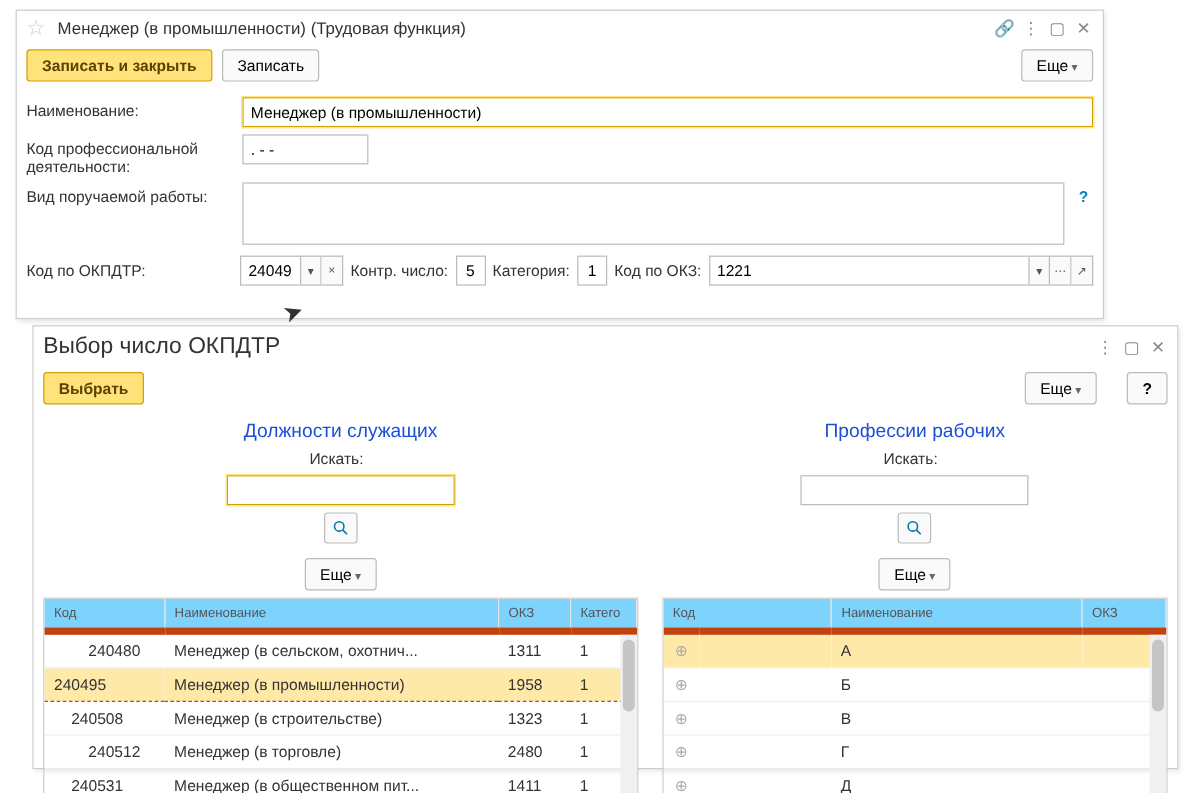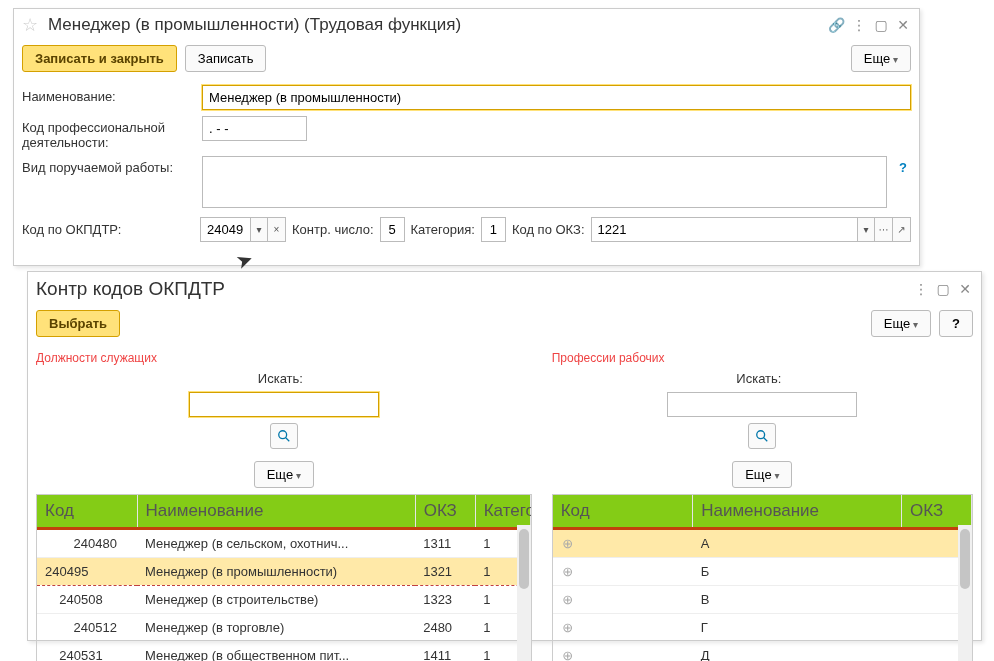--- a/index.html
+++ b/index.html
@@ -33,21 +33,21 @@
     height: 370px;
     box-shadow: 2px 2px 4px rgba(0,0,0,0.1);
   }
   .titlebar {
     display: flex;
     align-items: center;
     padding: 6px 8px;
     gap: 6px;
   }
   .titlebar h1 {
-    font-size: 17px;
+    font-size: 14px;
     font-weight: normal;
     margin: 0;
     flex: 1;
   }
   .win-icon {
     width: 16px;
     height: 16px;
     display: inline-flex;
     align-items: center;
     justify-content: center;
@@ -149,32 +149,33 @@
     top: 248px;
     font-size: 20px;
     pointer-events: none;
     transform: rotate(-20deg);
     z-index: 10;
   }
   
   .w2-toolbar {
     display: flex;
     padding: 4px 8px 10px 8px;
-    gap: 8px;
+    gap: 25px;
   }
   .columns {
     display: flex;
     padding: 0 8px;
     gap: 20px;
   }
   .col { flex: 1; min-width: 0; }
   .col-title {
-    color: #ef4444;
-    font-size: 12px;
+    color: #1d4ed8;
+    font-size: 16px;
     margin: 4px 0 6px 0;
+    text-align: center;
   }
   .search-row {
     display: flex;
     align-items: center;
     gap: 6px;
     margin-bottom: 6px;
     flex-direction: column;
   }
   .search-row .lbl { width: 52px; }
   .search-row .input { flex: 1; }
@@ -194,27 +195,27 @@
     height: 222px;
     overflow: hidden;
     position: relative;
   }
   table {
     width: 100%;
     border-collapse: collapse;
     table-layout: fixed;
   }
   th {
-    background: #84cc16;
+    background: #7dd3fc;
     text-align: left;
     padding: 6px 8px;
     font-weight: normal;
-    border-bottom: 3px solid #c2410c;
+    border-bottom: 6px solid #c2410c;
     border-right: 1px solid #e5e5e5;
-    font-size: 17px;
+    font-size: 11px;
     color: #555;
   }
   td {
     padding: 6px 8px;
     border-bottom: 1px solid #eee;
     white-space: nowrap;
     overflow: hidden;
     text-overflow: ellipsis;
   }
   tr.selected td {
@@ -319,21 +320,21 @@
       <div class="mini-btn">⋯</div>
       <div class="mini-btn">↗</div>
     </div>
   </div>
 </div>
 
 <span class="cursor-arrow">➤</span>
 
 <div class="window window2">
   <div class="titlebar">
-    <h1 style="font-size:19px">Контр кодов ОКПДТР</h1>
+    <h1 style="font-size:19px">Выбор число ОКПДТР</h1>
     <span class="win-icon">⋮</span>
     <span class="win-icon">▢</span>
     <span class="win-icon">✕</span>
   </div>
   <div class="w2-toolbar">
     <button class="btn btn-primary">Выбрать</button>
     <div class="spacer"></div>
     <button class="btn btn-dropdown">Еще</button>
     <button class="btn" style="font-weight:bold">?</button>
   </div>
@@ -373,21 +374,21 @@
           <tbody id="left-body">
               <tr>
                 <td style="text-align:right;padding-right:20px">240480</td>
                 <td>Менеджер (в сельском, охотнич...</td>
                 <td>1311</td>
                 <td>1</td>
               </tr>
               <tr class="selected selected-dashed">
                 <td style="text-align:left;padding-right:20px">240495</td>
                 <td>Менеджер (в промышленности)</td>
-                <td>1321</td>
+                <td>1958</td>
                 <td>1</td>
               </tr>
               <tr>
                 <td style="text-align:center;padding-right:20px">240508</td>
                 <td>Менеджер (в строительстве)</td>
                 <td>1323</td>
                 <td>1</td>
               </tr>
               <tr>
                 <td style="text-align:right;padding-right:20px">240512</td>

